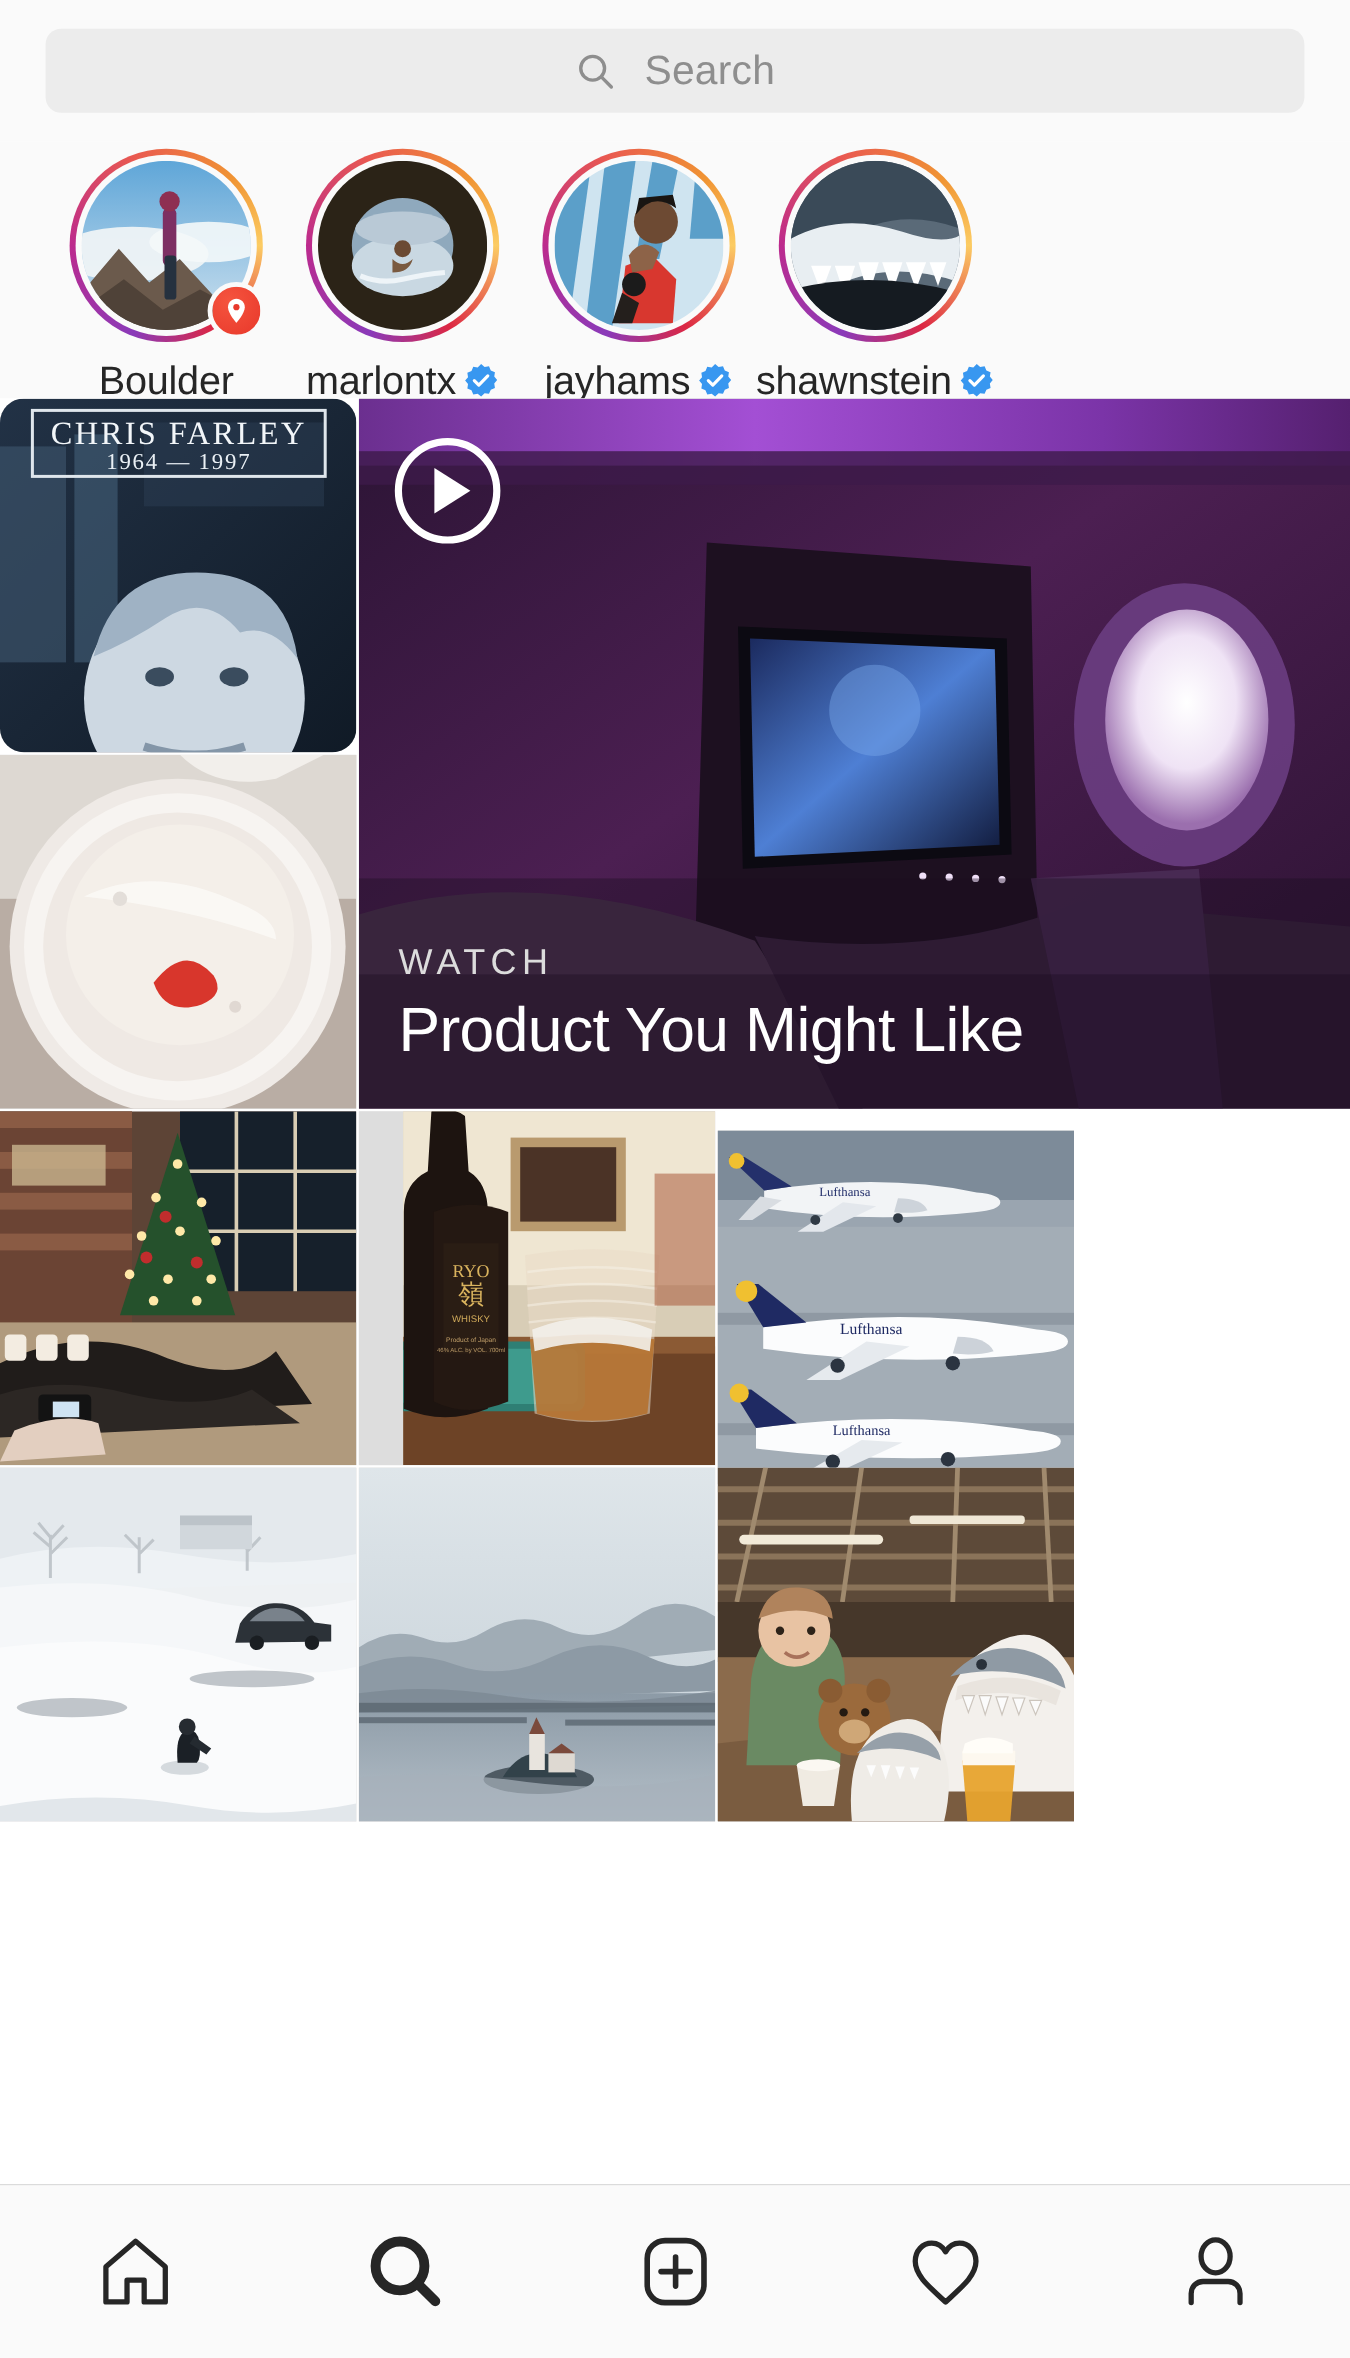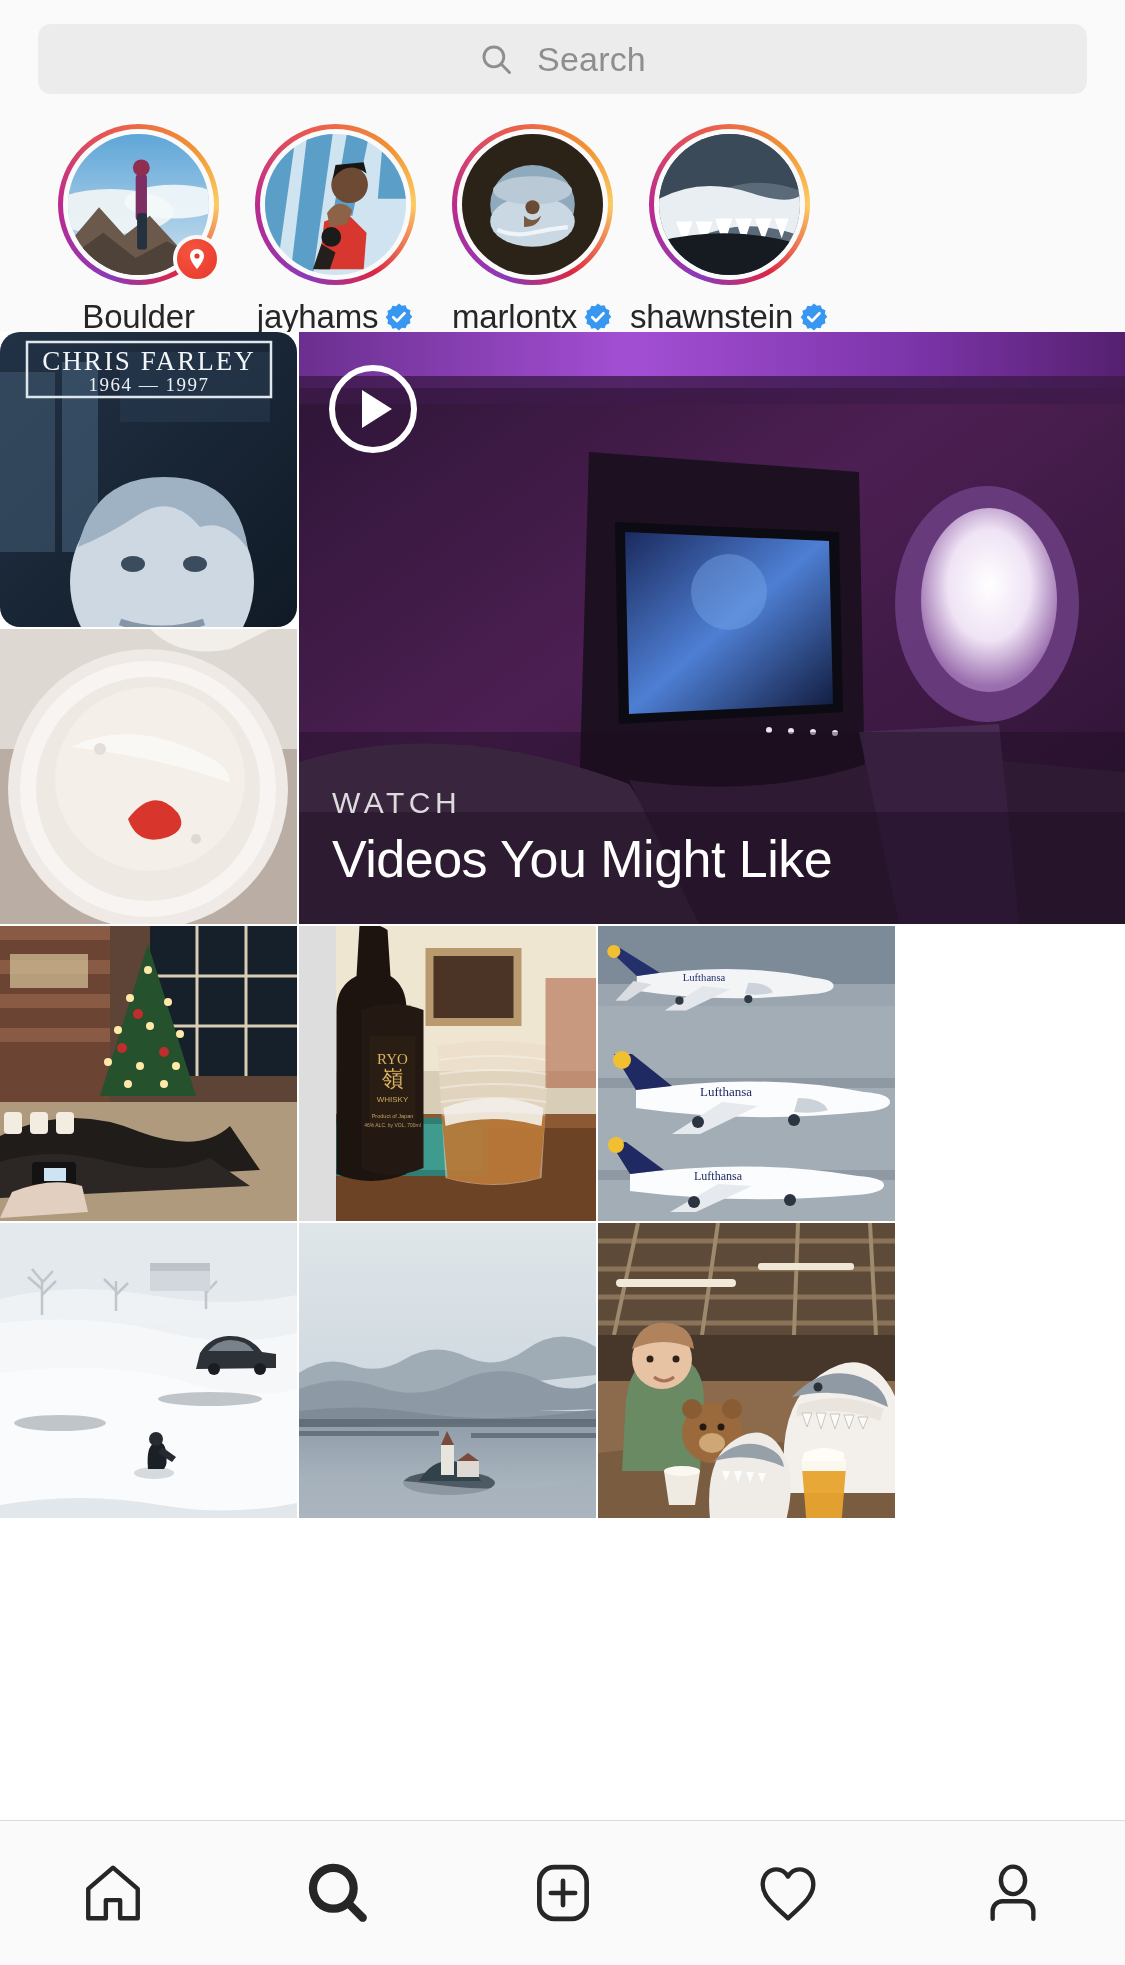--- a/index.html
+++ b/index.html
@@ -130,64 +130,64 @@
       <div class="uname-row">
         <span class="uname">Boulder</span>
       </div>
     </div>
 
     <div class="story">
       <div class="ring">
         <div class="ring-inner">
           <div class="avatar">
             <svg viewBox="0 0 100 100" preserveAspectRatio="xMidYMid slice">
+              <rect width="100" height="100" fill="#2b2317"></rect>
+              <ellipse cx="50" cy="50" rx="30" ry="28" fill="#8fa9bd"></ellipse>
+              <ellipse cx="50" cy="62" rx="30" ry="18" fill="#c9d8e2"></ellipse>
+              <ellipse cx="50" cy="40" rx="28" ry="10" fill="#b9c9d6"></ellipse>
+              <circle cx="50" cy="52" r="5" fill="#6b4a33"></circle>
+              <path d="M44 58q6 6 12 0 q-2 8 -12 8z" fill="#7a5a40"></path>
+              <path d="M25 68q12 5 25 2t25-4" stroke="#eef4f8" stroke-width="3" fill="none"></path>
+            </svg>
+          </div>
+        </div>
+      </div>
+      <div class="uname-row">
+        <span class="uname">marlontx</span>
+        <svg class="verified" width="30" height="30" viewBox="0 0 24 24">
+          <path fill="#3897f0" d="M12 1.2l2.5 2.1 3.2-.5 1.3 3 3 1.3-.5 3.2 2.1 2.5-2.1 2.5.5 3.2-3 1.3-1.3 3-3.2-.5L12 24.8l-2.5-2.1-3.2.5-1.3-3-3-1.3.5-3.2L.4 13.2 2.5 10.7 2 7.5l3-1.3 1.3-3 3.2.5z" transform="scale(.92) translate(1,0)"></path>
+          <path d="M7.4 12.2l3 3 6-6.2" stroke="#fff" stroke-width="2.1" fill="none" stroke-linecap="round" stroke-linejoin="round"></path>
+        </svg>
+      </div>
+    </div>
+
+    <div class="story">
+      <div class="ring">
+        <div class="ring-inner">
+          <div class="avatar">
+            <svg viewBox="0 0 100 100" preserveAspectRatio="xMidYMid slice">
               <rect width="100" height="100" fill="#cfe4f0"></rect>
               <g fill="#5b9fc9">
                 <polygon points="0,0 22,0 8,100 0,100"></polygon>
                 <polygon points="30,0 48,0 34,100 18,100"></polygon>
                 <polygon points="58,0 74,0 62,58 48,58"></polygon>
                 <polygon points="84,0 100,0 100,46 80,46"></polygon>
               </g>
               <path d="M38 96 L42 62 L58 56 L72 70 L70 96Z" fill="#d8372f"></path>
               <path d="M44 56q8-12 18-2l-4 10-12 2z" fill="#8d6348"></path>
               <circle cx="60" cy="36" r="13" fill="#6d4a33"></circle>
               <path d="M48 32q10-14 24-4 l-2 -8 -20 2z" fill="#191512"></path>
               <circle cx="47" cy="73" r="7" fill="#1b1b1b"></circle>
               <path d="M34 96 L40 78 L50 84 L46 96Z" fill="#241f1c"></path>
             </svg>
           </div>
         </div>
       </div>
       <div class="uname-row">
         <span class="uname">jayhams</span>
-        <svg class="verified" width="30" height="30" viewBox="0 0 24 24">
-          <path fill="#3897f0" d="M12 1.2l2.5 2.1 3.2-.5 1.3 3 3 1.3-.5 3.2 2.1 2.5-2.1 2.5.5 3.2-3 1.3-1.3 3-3.2-.5L12 24.8l-2.5-2.1-3.2.5-1.3-3-3-1.3.5-3.2L.4 13.2 2.5 10.7 2 7.5l3-1.3 1.3-3 3.2.5z" transform="scale(.92) translate(1,0)"></path>
-          <path d="M7.4 12.2l3 3 6-6.2" stroke="#fff" stroke-width="2.1" fill="none" stroke-linecap="round" stroke-linejoin="round"></path>
-        </svg>
-      </div>
-    </div>
-
-    <div class="story">
-      <div class="ring">
-        <div class="ring-inner">
-          <div class="avatar">
-            <svg viewBox="0 0 100 100" preserveAspectRatio="xMidYMid slice">
-              <rect width="100" height="100" fill="#2b2317"></rect>
-              <ellipse cx="50" cy="50" rx="30" ry="28" fill="#8fa9bd"></ellipse>
-              <ellipse cx="50" cy="62" rx="30" ry="18" fill="#c9d8e2"></ellipse>
-              <ellipse cx="50" cy="40" rx="28" ry="10" fill="#b9c9d6"></ellipse>
-              <circle cx="50" cy="52" r="5" fill="#6b4a33"></circle>
-              <path d="M44 58q6 6 12 0 q-2 8 -12 8z" fill="#7a5a40"></path>
-              <path d="M25 68q12 5 25 2t25-4" stroke="#eef4f8" stroke-width="3" fill="none"></path>
-            </svg>
-          </div>
-        </div>
-      </div>
-      <div class="uname-row">
-        <span class="uname">marlontx</span>
         <svg class="verified" width="30" height="30" viewBox="0 0 24 24">
           <path fill="#3897f0" d="M12 1.2l2.5 2.1 3.2-.5 1.3 3 3 1.3-.5 3.2 2.1 2.5-2.1 2.5.5 3.2-3 1.3-1.3 3-3.2-.5L12 24.8l-2.5-2.1-3.2.5-1.3-3-3-1.3.5-3.2L.4 13.2 2.5 10.7 2 7.5l3-1.3 1.3-3 3.2.5z" transform="scale(.92) translate(1,0)"></path>
           <path d="M7.4 12.2l3 3 6-6.2" stroke="#fff" stroke-width="2.1" fill="none" stroke-linecap="round" stroke-linejoin="round"></path>
         </svg>
       </div>
     </div>
 
     <div class="story">
       <div class="ring">
         <div class="ring-inner">
@@ -313,21 +313,21 @@
         <path d="M560 400 L700 392 L720 592 L600 592Z" fill="#4a2c55" opacity=".9"></path>
 
         <rect y="400" width="826" height="192" fill="#1a0c20" opacity=".38"></rect>
         <rect y="480" width="826" height="112" fill="#160a1c" opacity=".35"></rect>
       </svg>
       <div class="video-overlay">
         <div class="play-btn">
           <div class="play-tri"></div>
         </div>
         <div class="watch-label">WATCH</div>
-        <div class="watch-title">Videos You Might Like</div>
+        <div class="watch-title">Product You Might Like</div>
       </div>
     </div>
 
     <div class="cell" style="left:0; top:594px; width:297px; height:295px;">
       <svg viewBox="0 0 297 295" preserveAspectRatio="xMidYMid slice">
         <rect width="297" height="295" fill="#5d4436"></rect>
         <rect width="110" height="200" fill="#6b4434"></rect>
         <g fill="#8a5b44">
             <rect y="0" width="110" height="14"></rect>
             <rect y="34" width="110" height="14"></rect>
@@ -400,21 +400,21 @@
         <g stroke="#f6f1e6" stroke-width="2" opacity=".55" fill="none">
           <path d="M122 134 q56 -8 108 0"></path>
             <path d="M122 148 q56 -8 108 0"></path>
           <path d="M122 162 q56 -8 108 0"></path>
             <path d="M123 176 q56 -8 106 0"></path>
           </g>
         <rect x="228" y="52" width="66" height="110" fill="#a95a3a" opacity=".55"></rect>
       </svg>
     </div>
 
-    <div class="cell" style="left:598px; top:594px; width:297px; height:295px;">
+    <div class="cell" style="left:598px; top:610px; width:297px; height:295px;">
       <svg viewBox="0 0 297 295" preserveAspectRatio="xMidYMid slice">
         <rect width="297" height="295" fill="#8e9aa6"></rect>
         <rect width="297" height="58" fill="#7d8b99"></rect>
         <rect y="58" width="297" height="22" fill="#9aa5b0"></rect>
         <rect y="80" width="297" height="215" fill="#a3adb6"></rect>
         <rect y="152" width="297" height="10" fill="#8f99a3"></rect>
         <rect y="244" width="297" height="10" fill="#8f99a3"></rect>
 
         <g transform="translate(6,14) scale(.82)">
           <path d="M40 44 q120 -18 216 2 q24 2 24 10 q0 8 -26 10 q-110 12 -214 -4z" fill="#f2f4f6"></path>

